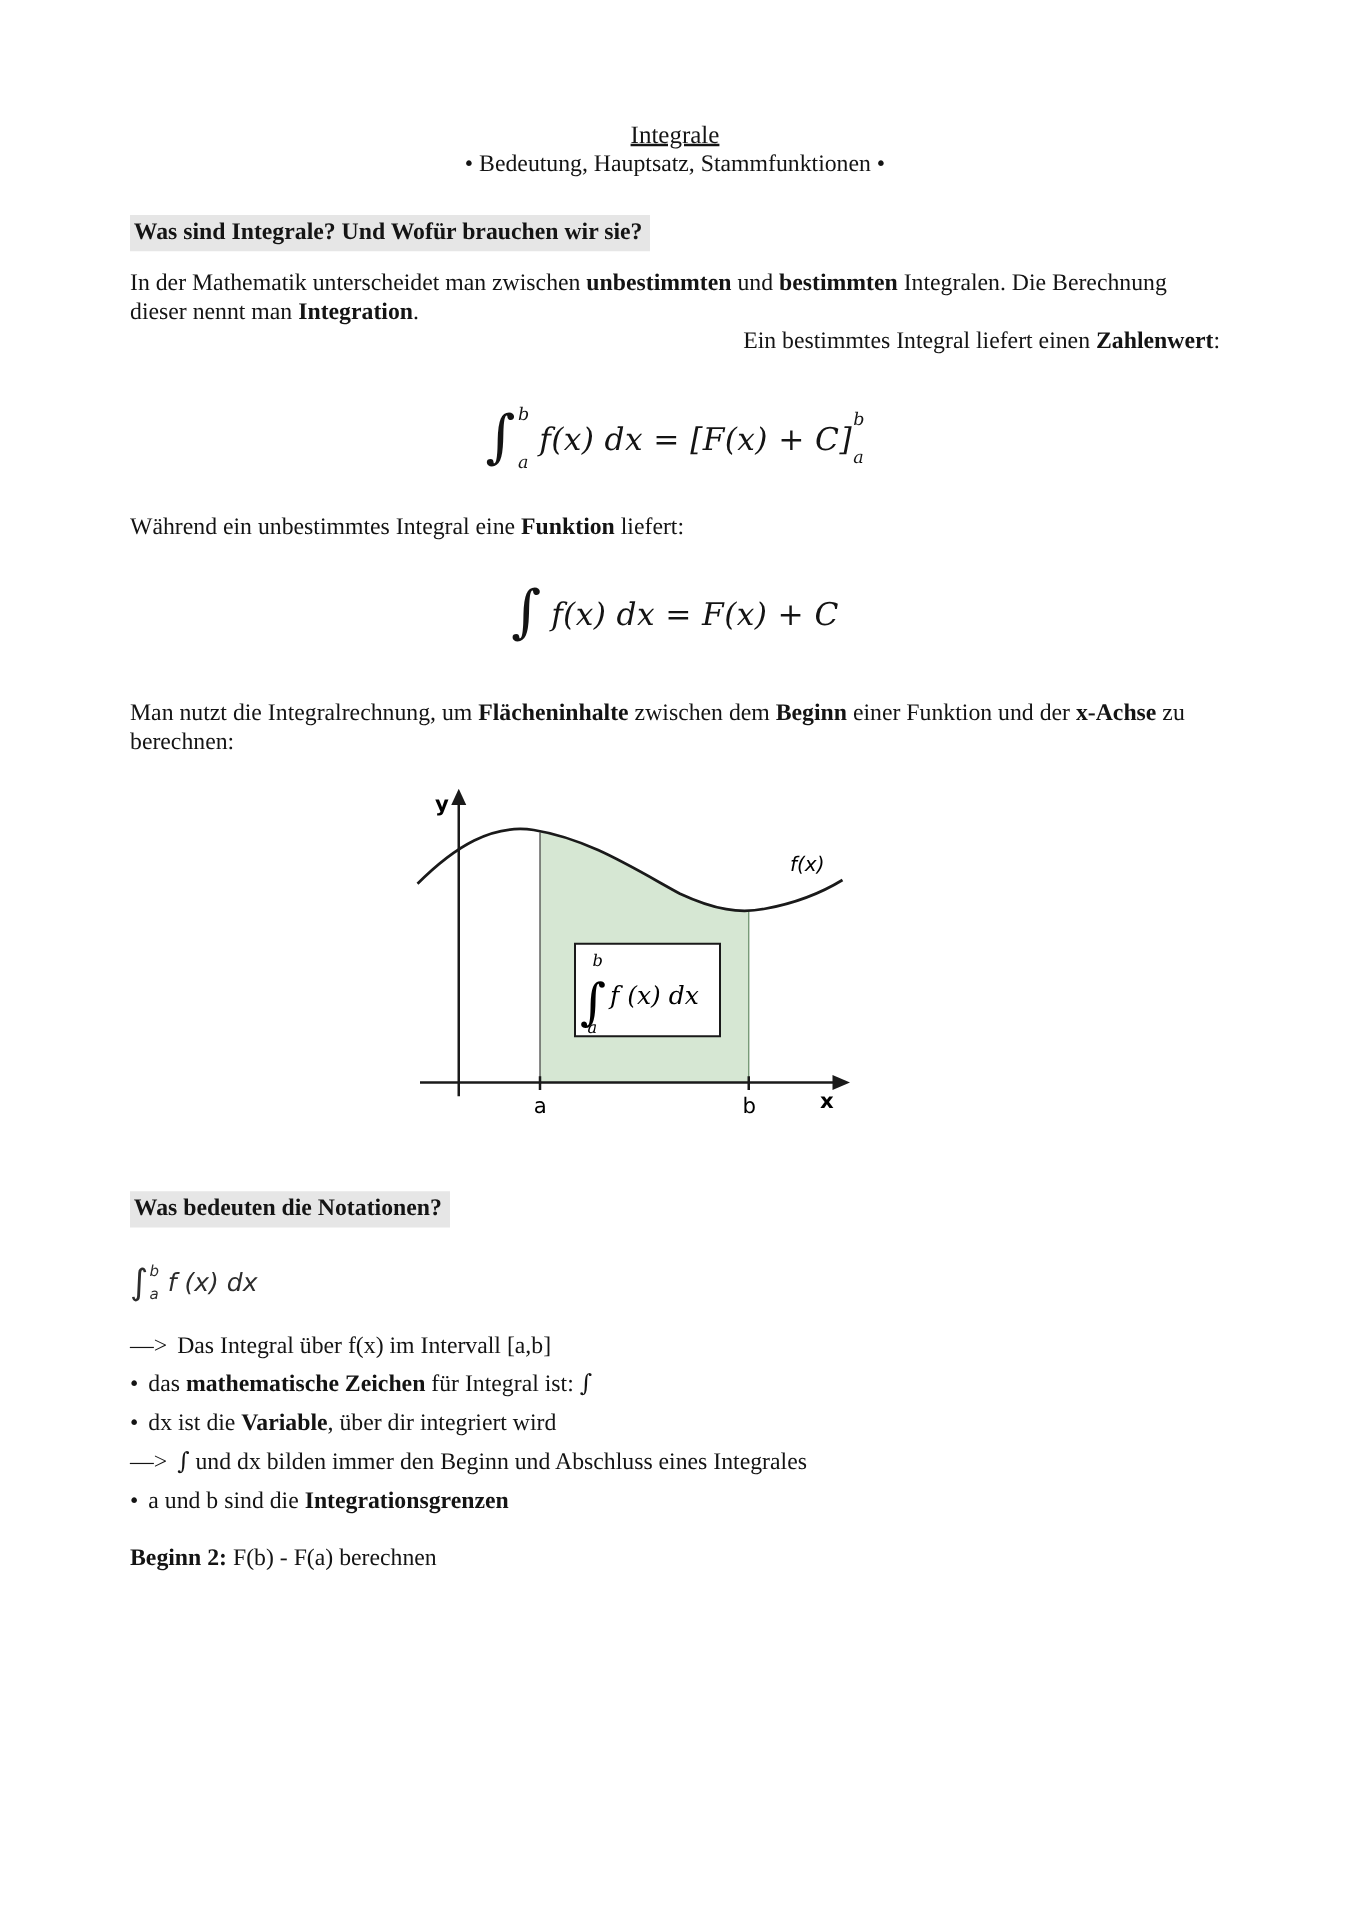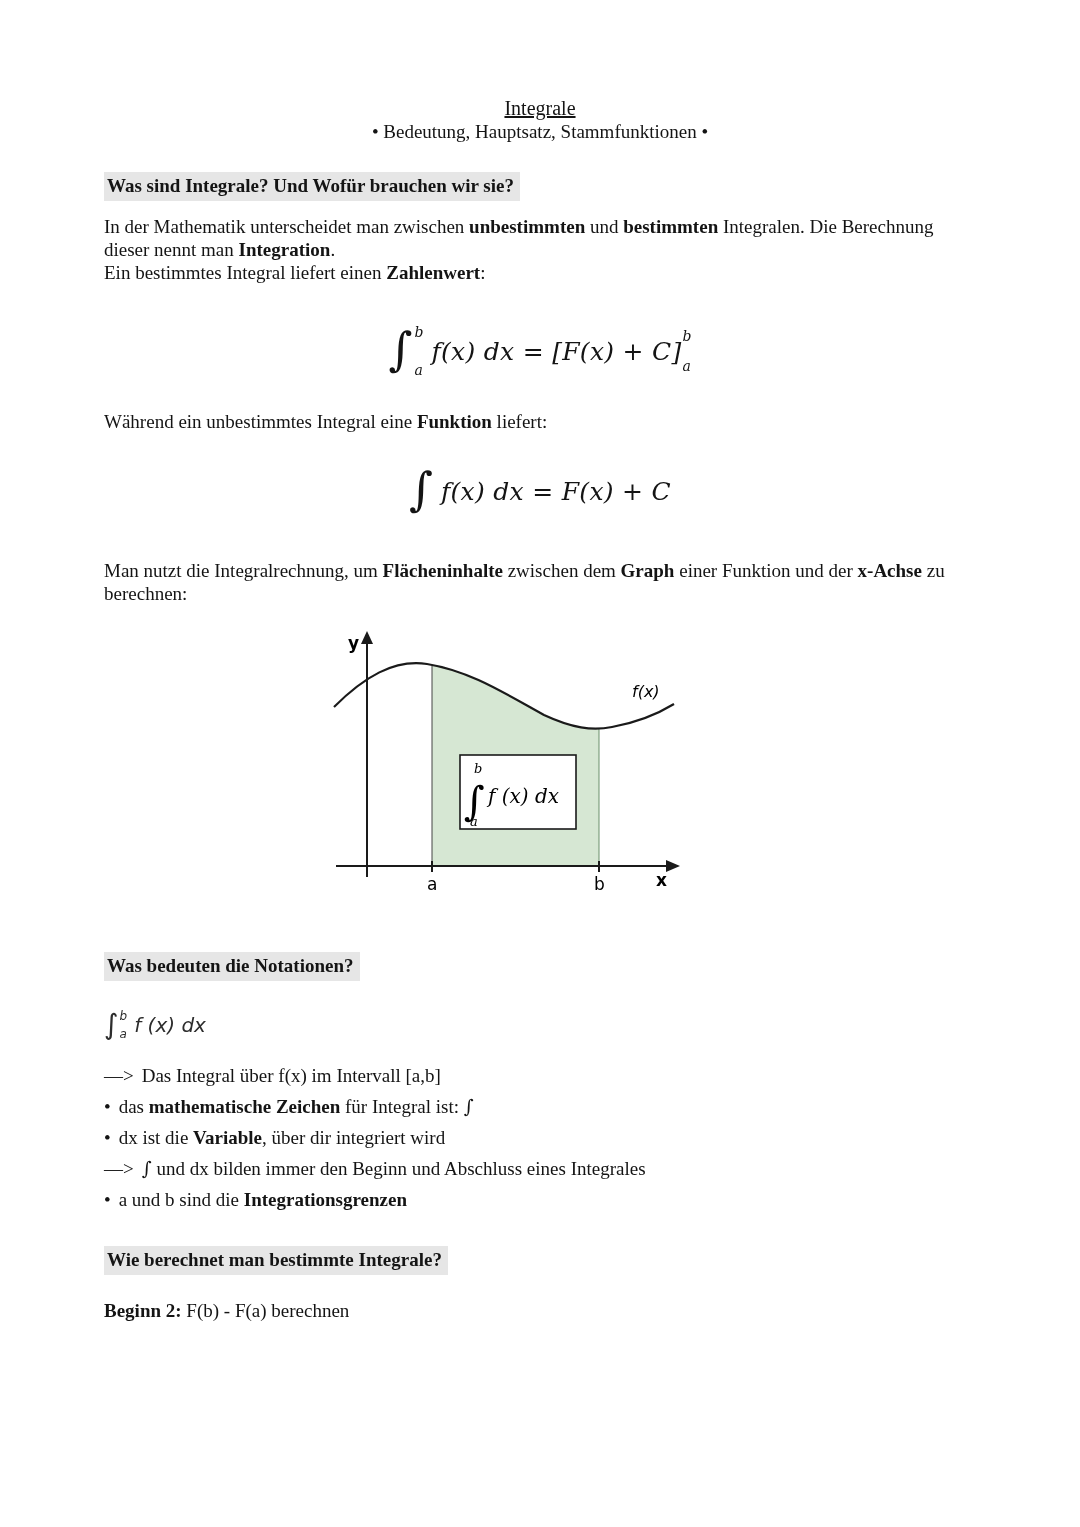--- a/index.html
+++ b/index.html
@@ -18,21 +18,21 @@
   .doc-title{font-size:20px;text-decoration:underline;line-height:24px;}
   .doc-subtitle{font-size:19px;line-height:24px;}
   .section-heading{margin-top:28px;font-weight:bold;}
   .section-heading .hl{
     display:inline-block;
     background:#e6e6e6;
     padding:3px 6px 4px 3px;
     font-size:19px;
   }
   .para{margin-top:14px;line-height:23px;}
-  .para.tight{margin-top:0;}
+  .para.tight{margin-top:0;text-align:right;}
   .para.gap28{margin-top:28px;}
   .para.gap40{margin-top:40px;}
   
   .formula-row{
     display:flex;align-items:center;justify-content:center;
     margin-top:36px;height:62px;
     font-family:"DejaVu Serif", serif;
   }
   .formula-row.second{margin-top:30px;height:56px;}
   .big-int{font-size:46px;font-style:italic;line-height:1;transform:translateY(-2px);}
@@ -104,21 +104,21 @@
   </div>
 
   <div class="para gap28"><span>Während ein unbestimmtes Integral eine </span><span style="font-weight: bold;">Funktion</span><span> liefert:</span></div>
 
   <div class="formula-row second">
     <span class="big-int">∫</span>
     <span style="width:8px"></span>
     <span class="f-body">f(x) dx = F(x) + C</span>
   </div>
 
-  <div class="para gap40"><span>Man nutzt die Integralrechnung, um </span><span style="font-weight: bold;">Flächeninhalte</span><span> zwischen dem </span><span style="font-weight: bold;">Graph</span><span> einer Funktion und der </span><span style="font-weight: bold;">x-Achse</span><span> zu berechnen:</span></div>
+  <div class="para gap40"><span>Man nutzt die Integralrechnung, um </span><span style="font-weight: bold;">Flächeninhalte</span><span> zwischen dem </span><span style="font-weight: bold;">Beginn</span><span> einer Funktion und der </span><span style="font-weight: bold;">x-Achse</span><span> zu berechnen:</span></div>
 
   <div class="diagram-wrap">
     <svg width="352" height="272" viewBox="0 0 352 272">
 
       <path d="M100,235 L100,34 C138,41 172,62 212,84 C240,96 256,99 267,98 L267,235 Z" stroke="none" fill="#d6e7d3"></path>
       <line x1="100" y1="235" x2="100" y2="35" stroke="#444444" stroke-width="1"></line>
       <line x1="267" y1="235" x2="267" y2="98" stroke="#6a8f6a" stroke-width="1"></line>
 
       <line x1="35" y1="10" x2="35" y2="246" stroke="#1a1a1a" stroke-width="2"></line>
       <polygon points="35,0 29,13 41,13" fill="#1a1a1a"></polygon>
@@ -168,19 +168,16 @@
       <span class="marker">•</span><span><span>dx ist die </span><span style="font-weight: bold;">Variable</span><span>, über dir integriert wird</span></span>
     </div>
     <div class="note-line">
       <span class="marker">—&gt;</span><span><span style="font-style: italic; font-family: &quot;DejaVu Serif&quot;, serif;">∫</span><span> und dx bilden immer den Beginn und Abschluss eines Integrales</span></span>
     </div>
     <div class="note-line">
       <span class="marker">•</span><span><span>a und b sind die </span><span style="font-weight: bold;">Integrationsgrenzen</span></span>
     </div>
   </div>
 
-  <div class="section-heading steps">
-    <span class="hl">Wie berechnet man bestimmte Integrale?</span>
-  </div>
 
   <div class="step-line"><span style="font-weight: bold;">Beginn 2:</span><span> F(b) - F(a) berechnen</span></div>
 
 </div>
 
 </body></html>

